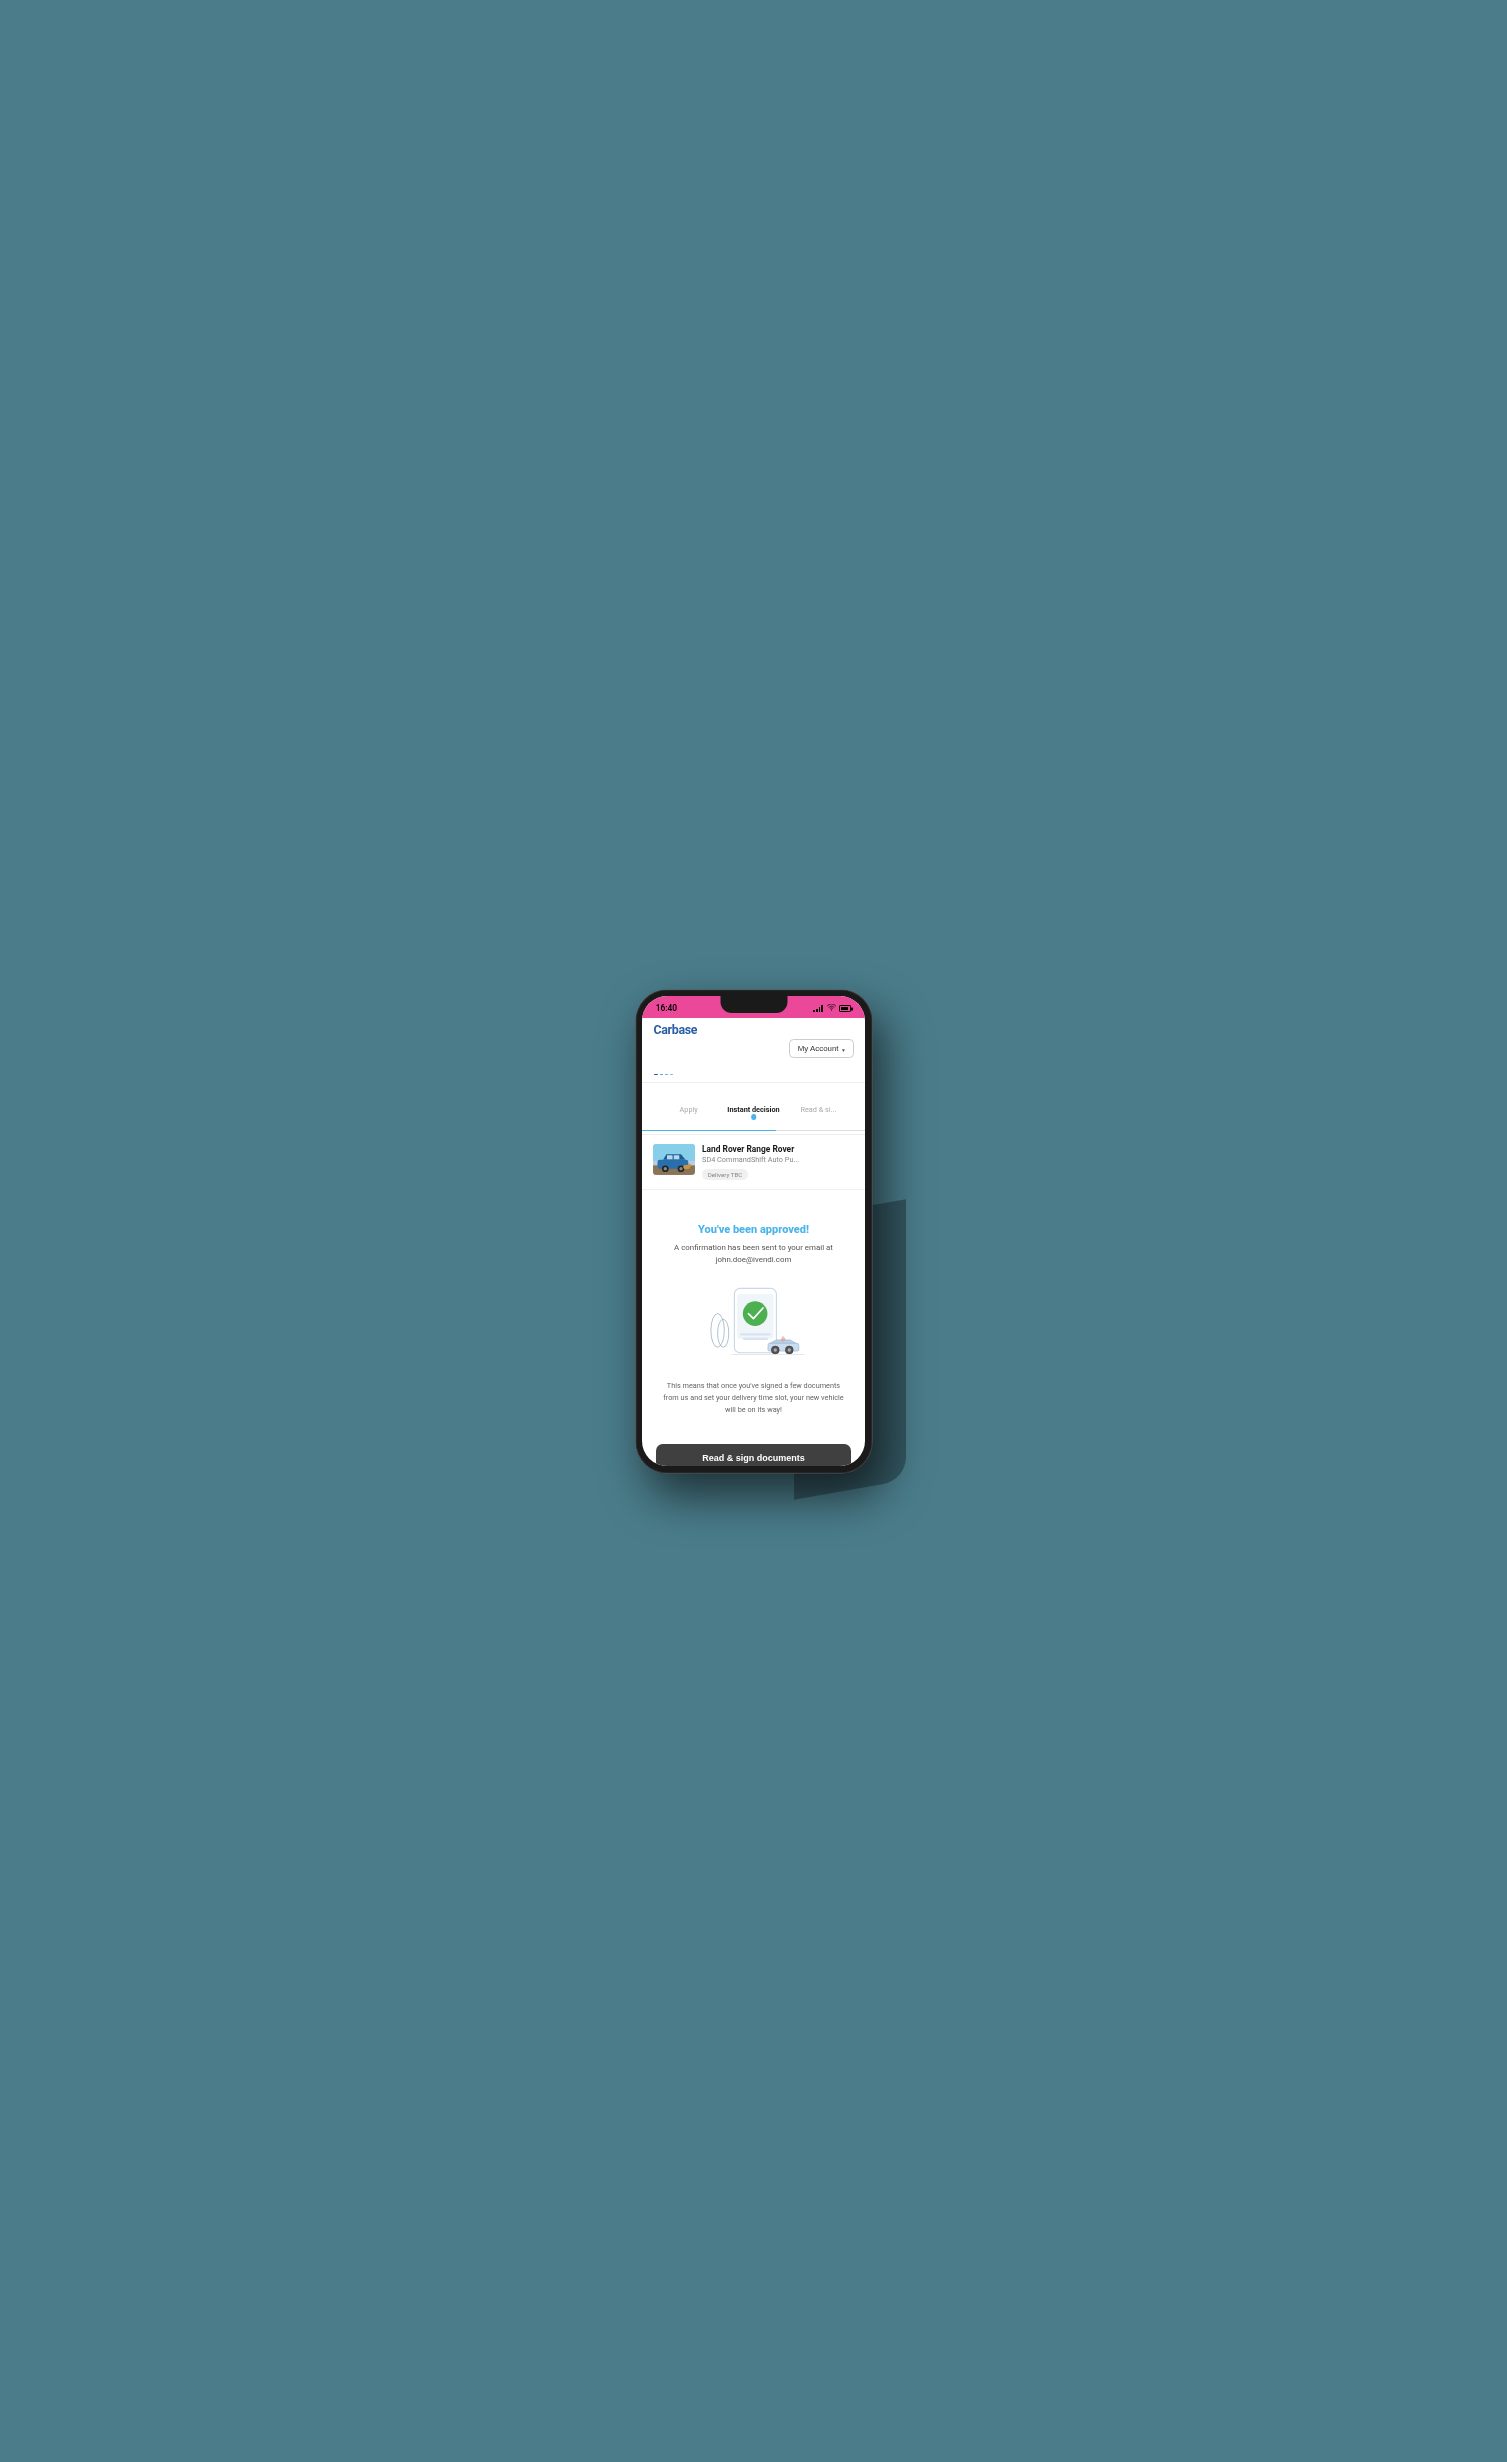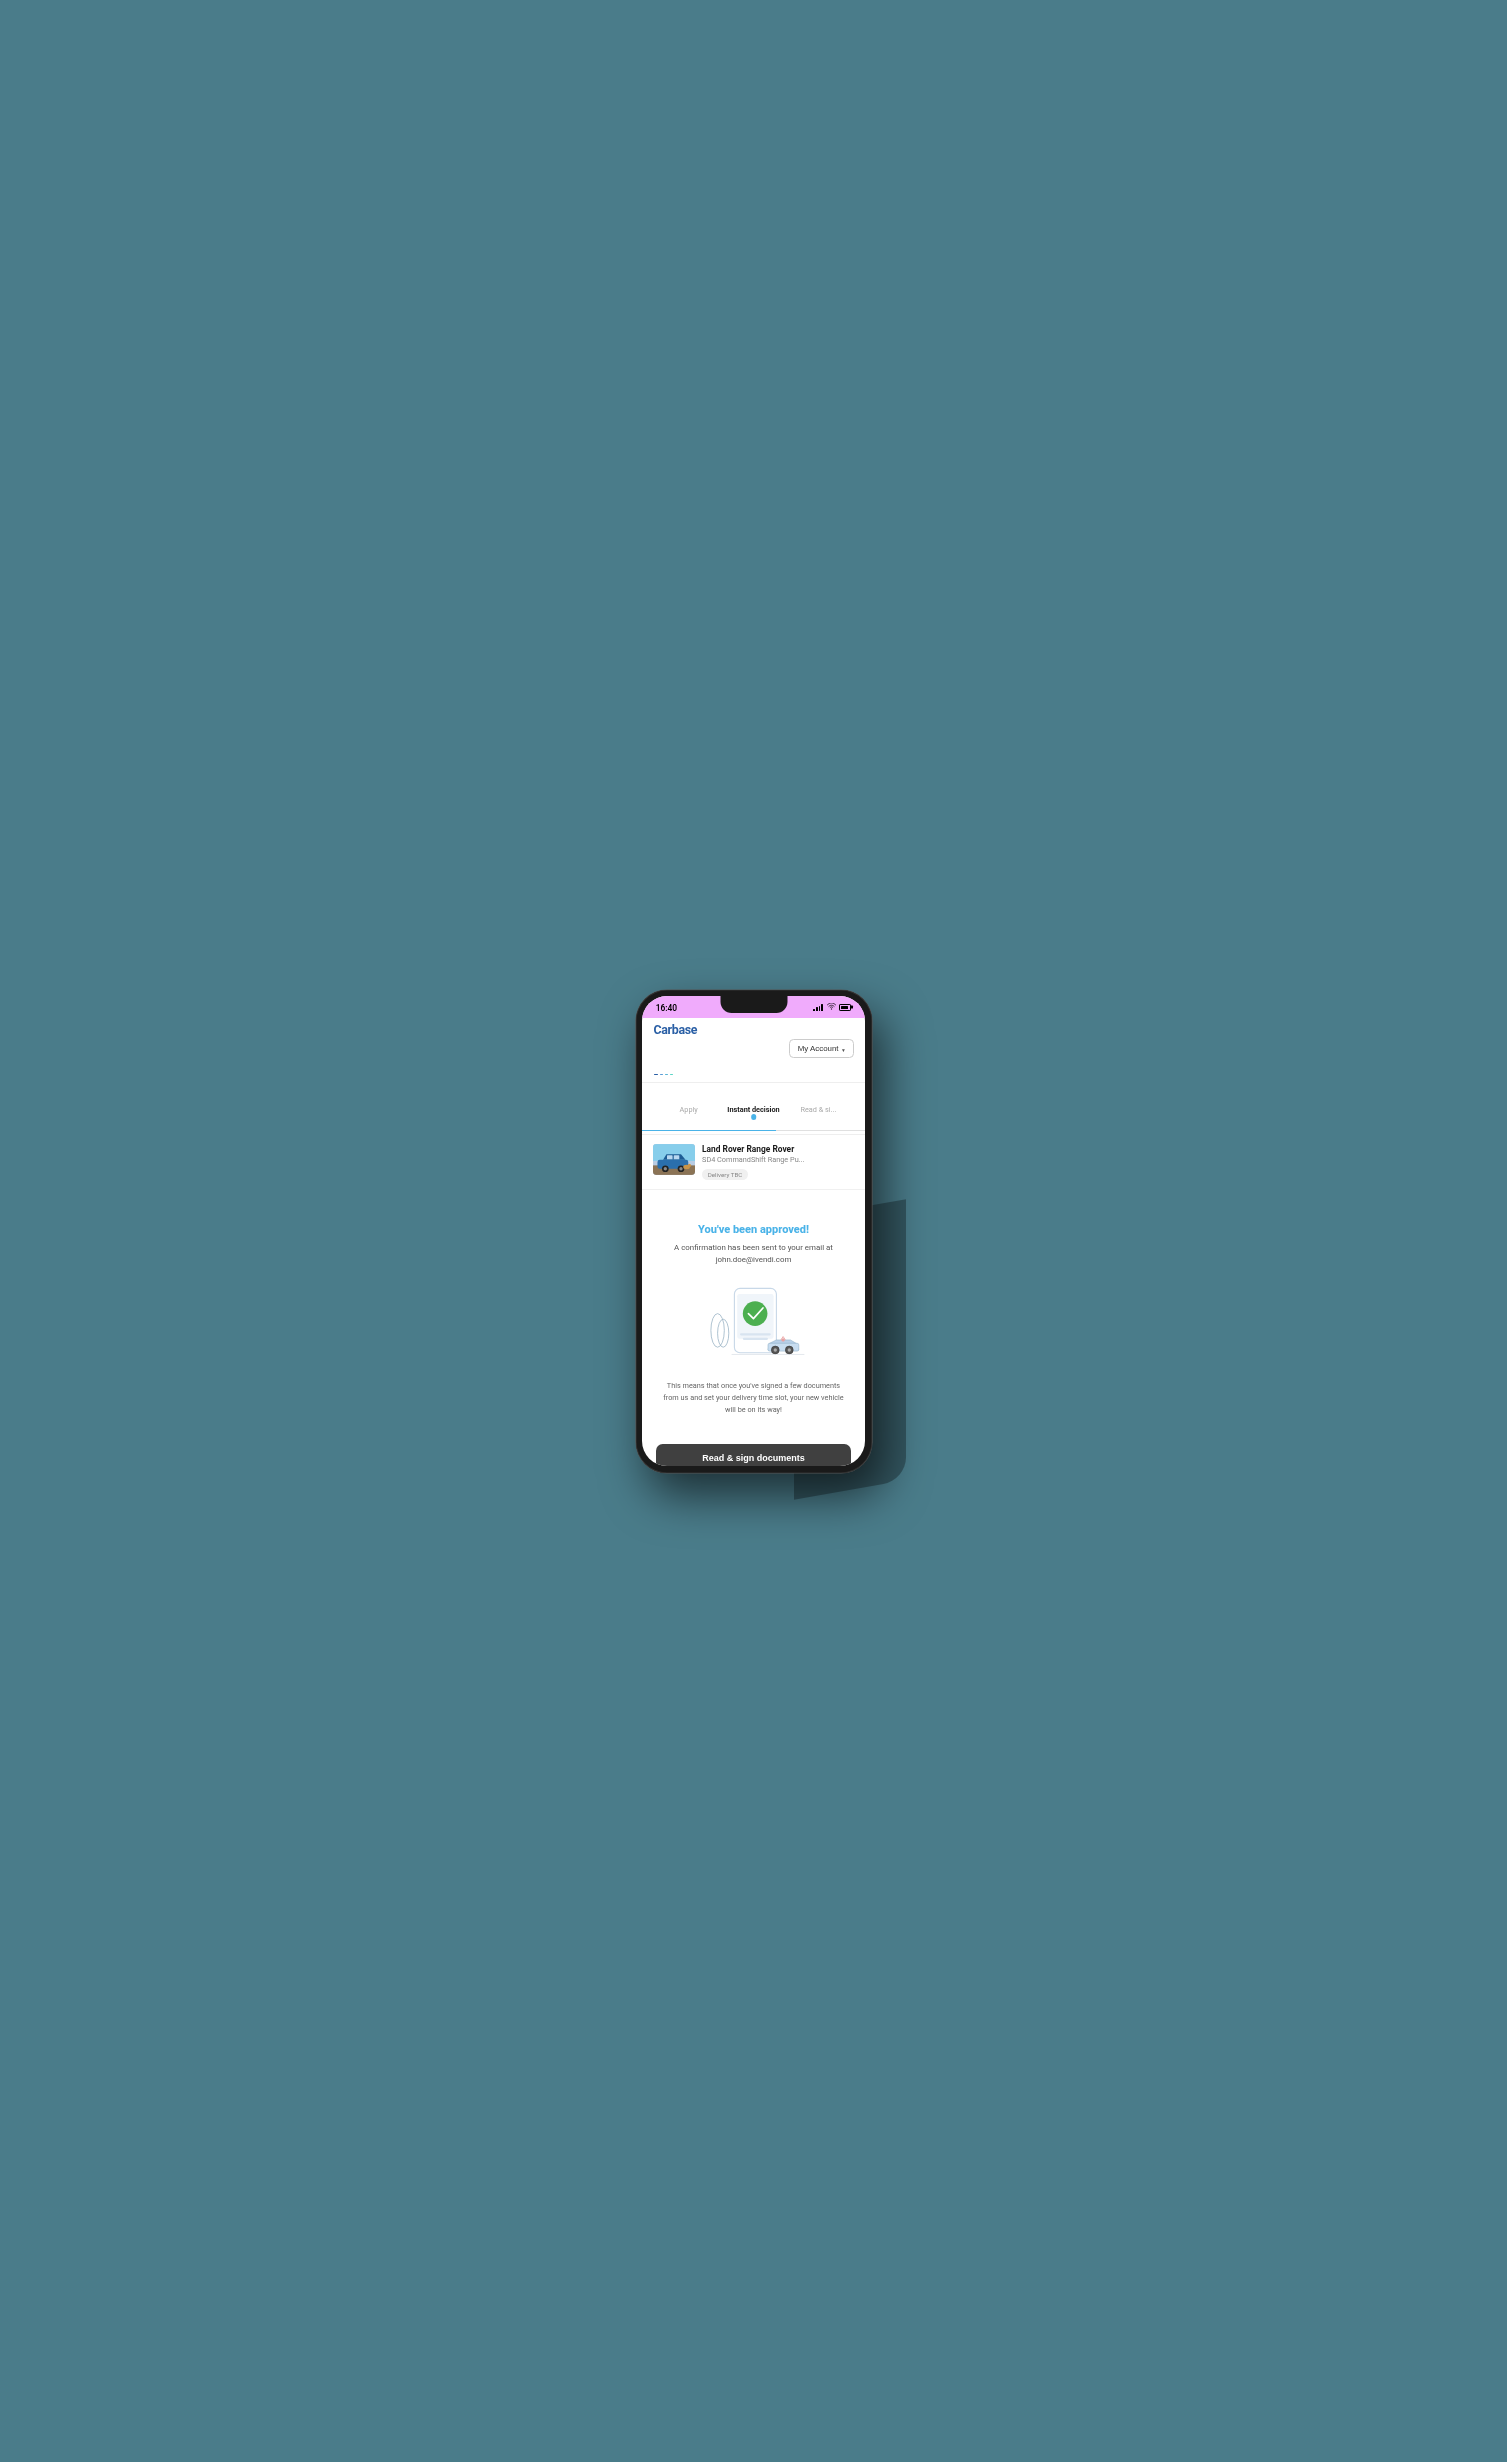--- a/index.html
+++ b/index.html
@@ -54,23 +54,23 @@
       background: white;
       border-radius: 25px;
       overflow: hidden;
       position: relative;
     }
 
     
     .status-bar {
       display: flex;
       justify-content: space-between;
-      align-items: flex-start;
+      align-items: flex-end;
       padding: 6.7px 13.5px 4.5px 13.5px;
-      background: #f0abfc;
+      background: #ec4899;
     }
 
     .time {
       font-size: 8.4px;
       font-weight: 600;
       color: #000;
     }
 
     .status-icons {
       display: flex;
@@ -468,21 +468,21 @@
                 <circle cx="22" cy="44" r="3" fill="#888"></circle>
                 <circle cx="50" cy="44" r="6" fill="#222"></circle>
                 <circle cx="50" cy="44" r="3" fill="#888"></circle>
 
                 <ellipse cx="60" cy="41" rx="6" ry="4" fill="#c8944a"></ellipse>
                 <circle cx="65" cy="38" r="3" fill="#c8944a"></circle>
               </svg>
             </div>
             <div class="car-details">
               <div class="car-name">Land Rover Range Rover</div>
-              <div class="car-spec">SD4 CommandShift Range Pu...</div>
+              <div class="car-spec">SD4 CommandShift Auto Pu...</div>
               <span class="delivery-badge">Delivery TBC</span>
             </div>
           </div>
 
           <div class="main-content">
             <div class="approved-title">You've been approved!</div>
             <div class="approved-subtitle">A confirmation has been sent to your email at john.doe@ivendi.com</div>
 
             <div class="illustration">
               <svg width="112" height="90" viewBox="0 0 200 160" xmlns="http://www.w3.org/2000/svg">

